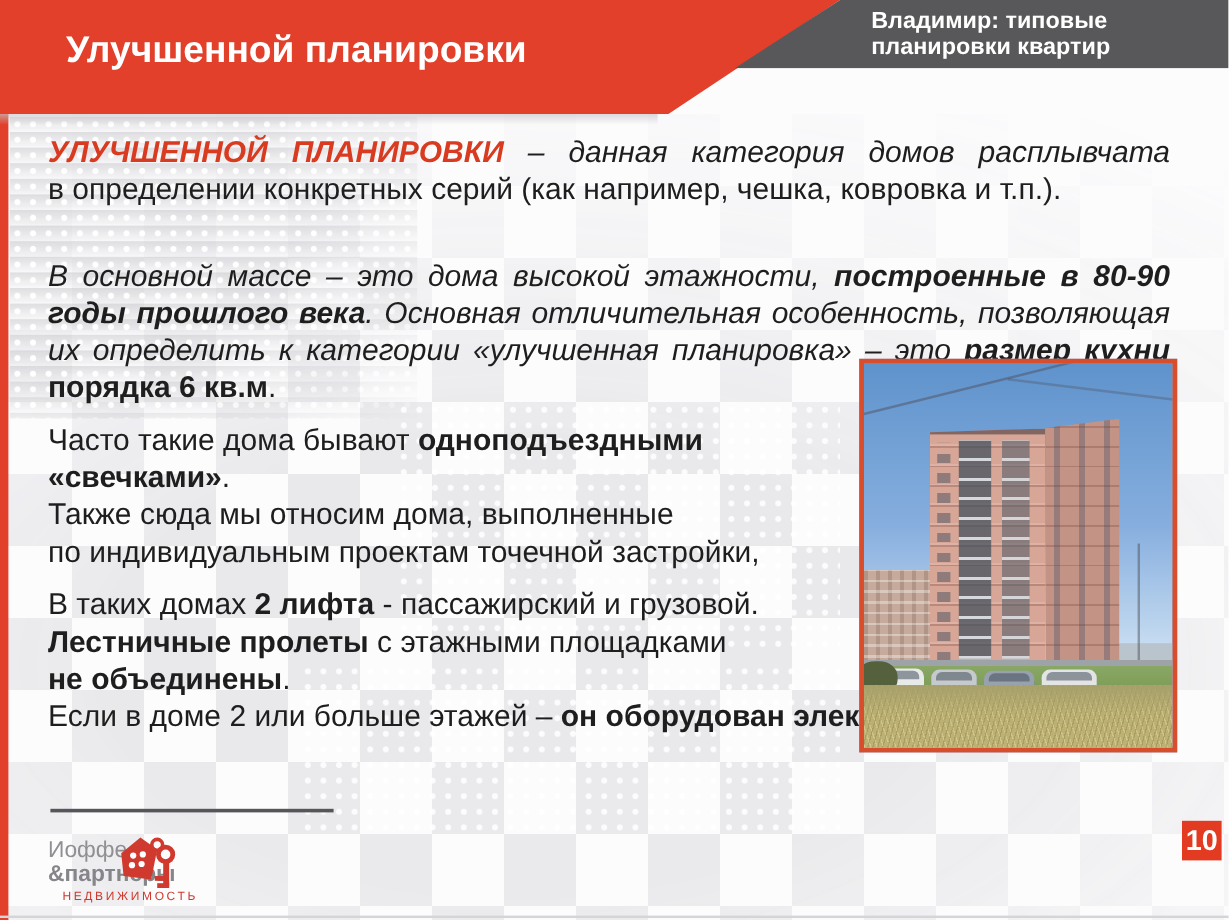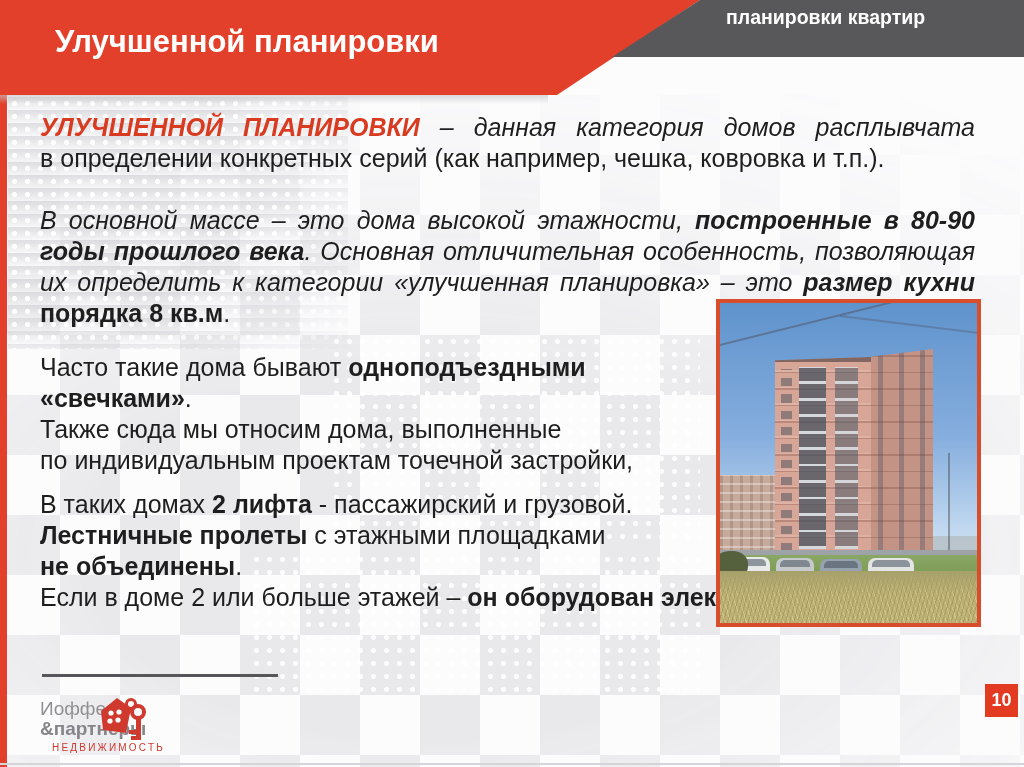--- a/index.html
+++ b/index.html
@@ -31,21 +31,21 @@
   .banner{position:absolute;left:0;top:0;width:1024px;height:95px;background:#e2402a;
     clip-path:polygon(0 0,700px 0,557px 100%,0 100%);}
   .banner-title{position:absolute;left:55px;top:24px;font-size:31px;font-weight:bold;color:#ffffff;}
   .corner{position:absolute;left:0;top:0;width:1024px;height:57px;background:#58585a;
     clip-path:polygon(700px 0,1024px 0,1024px 100%,612px 100%);}
   .corner-text{position:absolute;left:726px;top:6px;width:240px;text-align:left;
     font-size:19.5px;font-weight:bold;color:#ffffff;line-height:22px;}
 
   
   .p{position:absolute;left:40px;width:935px;font-size:25px;line-height:31px;color:#1e1e1e;}
-  .p1{top:112px;} .p2{top:205px;} .p3{top:352px;width:680px;} .p4{top:489px;}
+  .p1{top:112px;} .p2{top:215px;} .p3{top:352px;width:680px;} .p4{top:489px;}
   .jline{text-align:justify;text-align-last:justify;font-style:italic;}
   .b{font-weight:bold;}
   .lead{font-weight:bold;color:#d93b21;}
 
   
   .photo-frame{position:absolute;left:716px;top:299px;width:265px;height:328px;
     border:4px solid #d84e2c;box-sizing:border-box;background:#87aede;}
   .pf-inner{position:relative;width:257px;height:320px;overflow:hidden;}
   .sky{position:absolute;inset:0;background:linear-gradient(180deg,#5f93cc 0%,#86aede 42%,#c3daf0 72%,#e2ecf6 100%);}
   .wire{position:absolute;left:-12px;top:44px;width:200px;height:2px;background:rgba(80,80,95,.5);
@@ -90,53 +90,54 @@
       repeating-linear-gradient(72deg,rgba(240,235,190,.55) 0 1px,transparent 1px 5px);}
 
   
   .divider{position:absolute;left:42px;top:674px;width:236px;height:3px;background:#56565a;}
   .logo{position:absolute;left:40px;top:699px;width:250px;}
   .logo-name1{font-size:19px;color:#909094;line-height:20px;}
   .logo-name2{font-size:19px;font-weight:bold;color:#85858a;line-height:20px;}
   .logo-sub{font-size:10px;letter-spacing:2.2px;color:#cf392d;text-transform:uppercase;margin-top:3px;margin-left:12px;}
   .logo-icon{position:absolute;left:58px;top:-6px;}
   .page-badge{position:absolute;left:985px;top:684px;width:33px;height:33px;background:#e23b22;
-    color:#fff;font-size:18px;font-weight:bold;text-align:center;line-height:33px;}
+    color:#fff;font-size:24px;font-weight:bold;text-align:center;line-height:33px;}
   .bottom-line{position:absolute;left:0;top:763px;width:1024px;height:2px;background:#d5d5d9;}
 </style>
 </head>
 <body>
 
 <div class="slide">
 
   <div class="bg-diamonds"></div>
   <div class="dots dots-a"></div>
   <div class="dots dots-b"></div>
   <div class="dots dots-c"></div>
 
   <div class="left-bar"></div>
   <div class="banner-shadow"></div>
   <div class="banner">
     <div class="banner-title">Улучшенной планировки</div>
   </div>
   <div class="corner"></div>
   <div class="corner-text">
+    <div>Владимир: типовые</div>
     <div>планировки квартир</div>
   </div>
 
   <div class="p p1">
     <div class="jline"><span class="lead">УЛУЧШЕННОЙ ПЛАНИРОВКИ</span><span> – данная категория домов расплывчата</span></div>
     <div>в определении конкретных серий (как например, чешка, ковровка и т.п.).</div>
   </div>
 
   <div class="p p2">
     <div class="jline"><span>В основной массе – это дома высокой этажности, </span><span class="b">построенные в 80-90</span></div>
     <div class="jline"><span class="b">годы прошлого века</span><span>. Основная отличительная особенность, позволяющая</span></div>
     <div class="jline"><span>их определить к категории «улучшенная планировка» – это </span><span class="b">размер кухни</span></div>
-    <div><span class="b">порядка 8 кв.м</span><span>.</span></div>
+    <div><span class="b">порядка 6 кв.м</span><span>.</span></div>
   </div>
 
   <div class="p p3">
     <div><span>Часто такие дома бывают </span><span class="b">одноподъездными</span></div>
     <div><span class="b">«свечками»</span><span>.</span></div>
     <div>Также сюда мы относим дома, выполненные</div>
     <div>по индивидуальным проектам точечной застройки,</div>
   </div>
 
   <div class="p p4">

